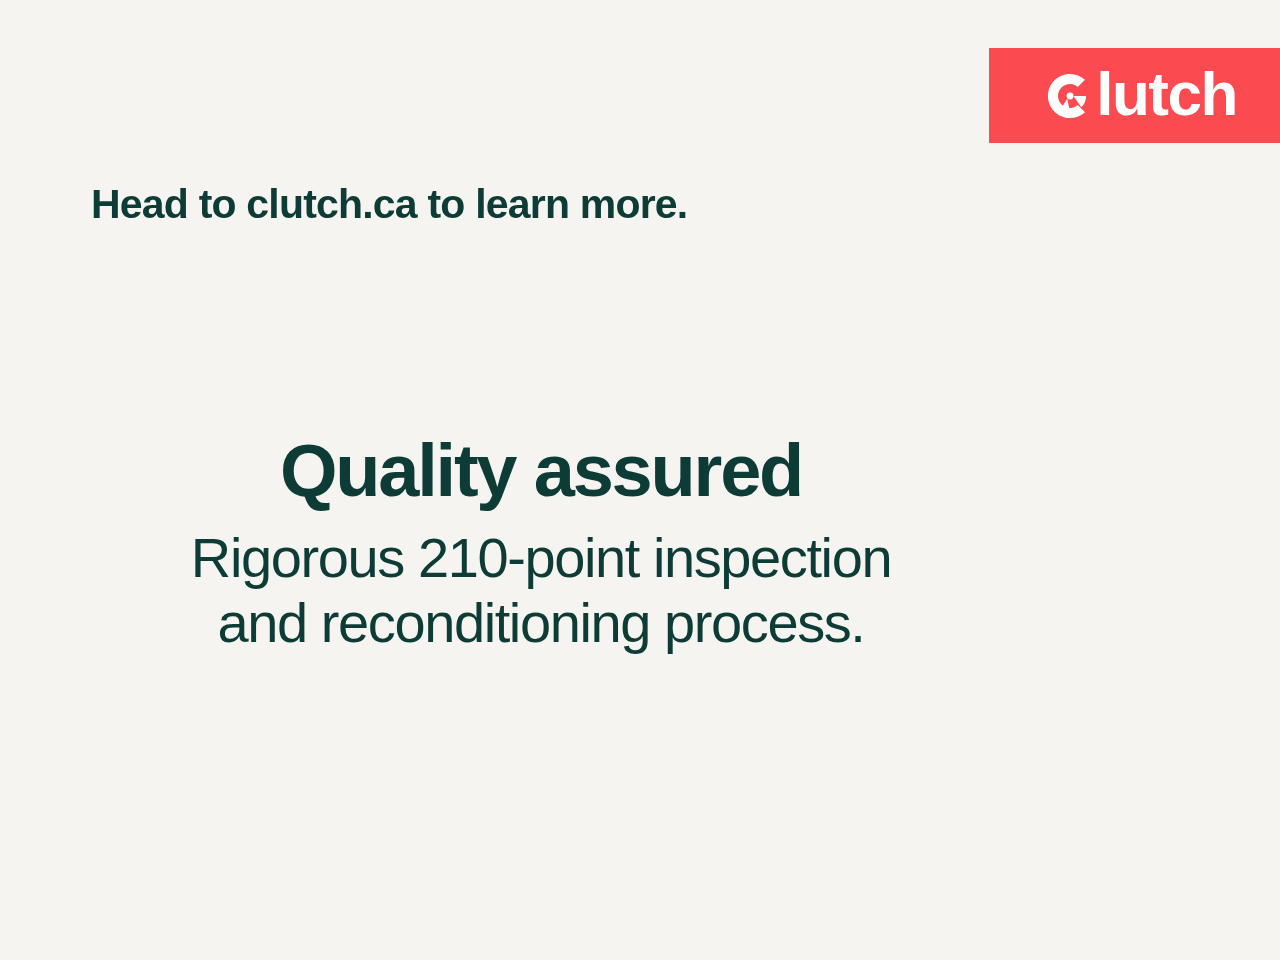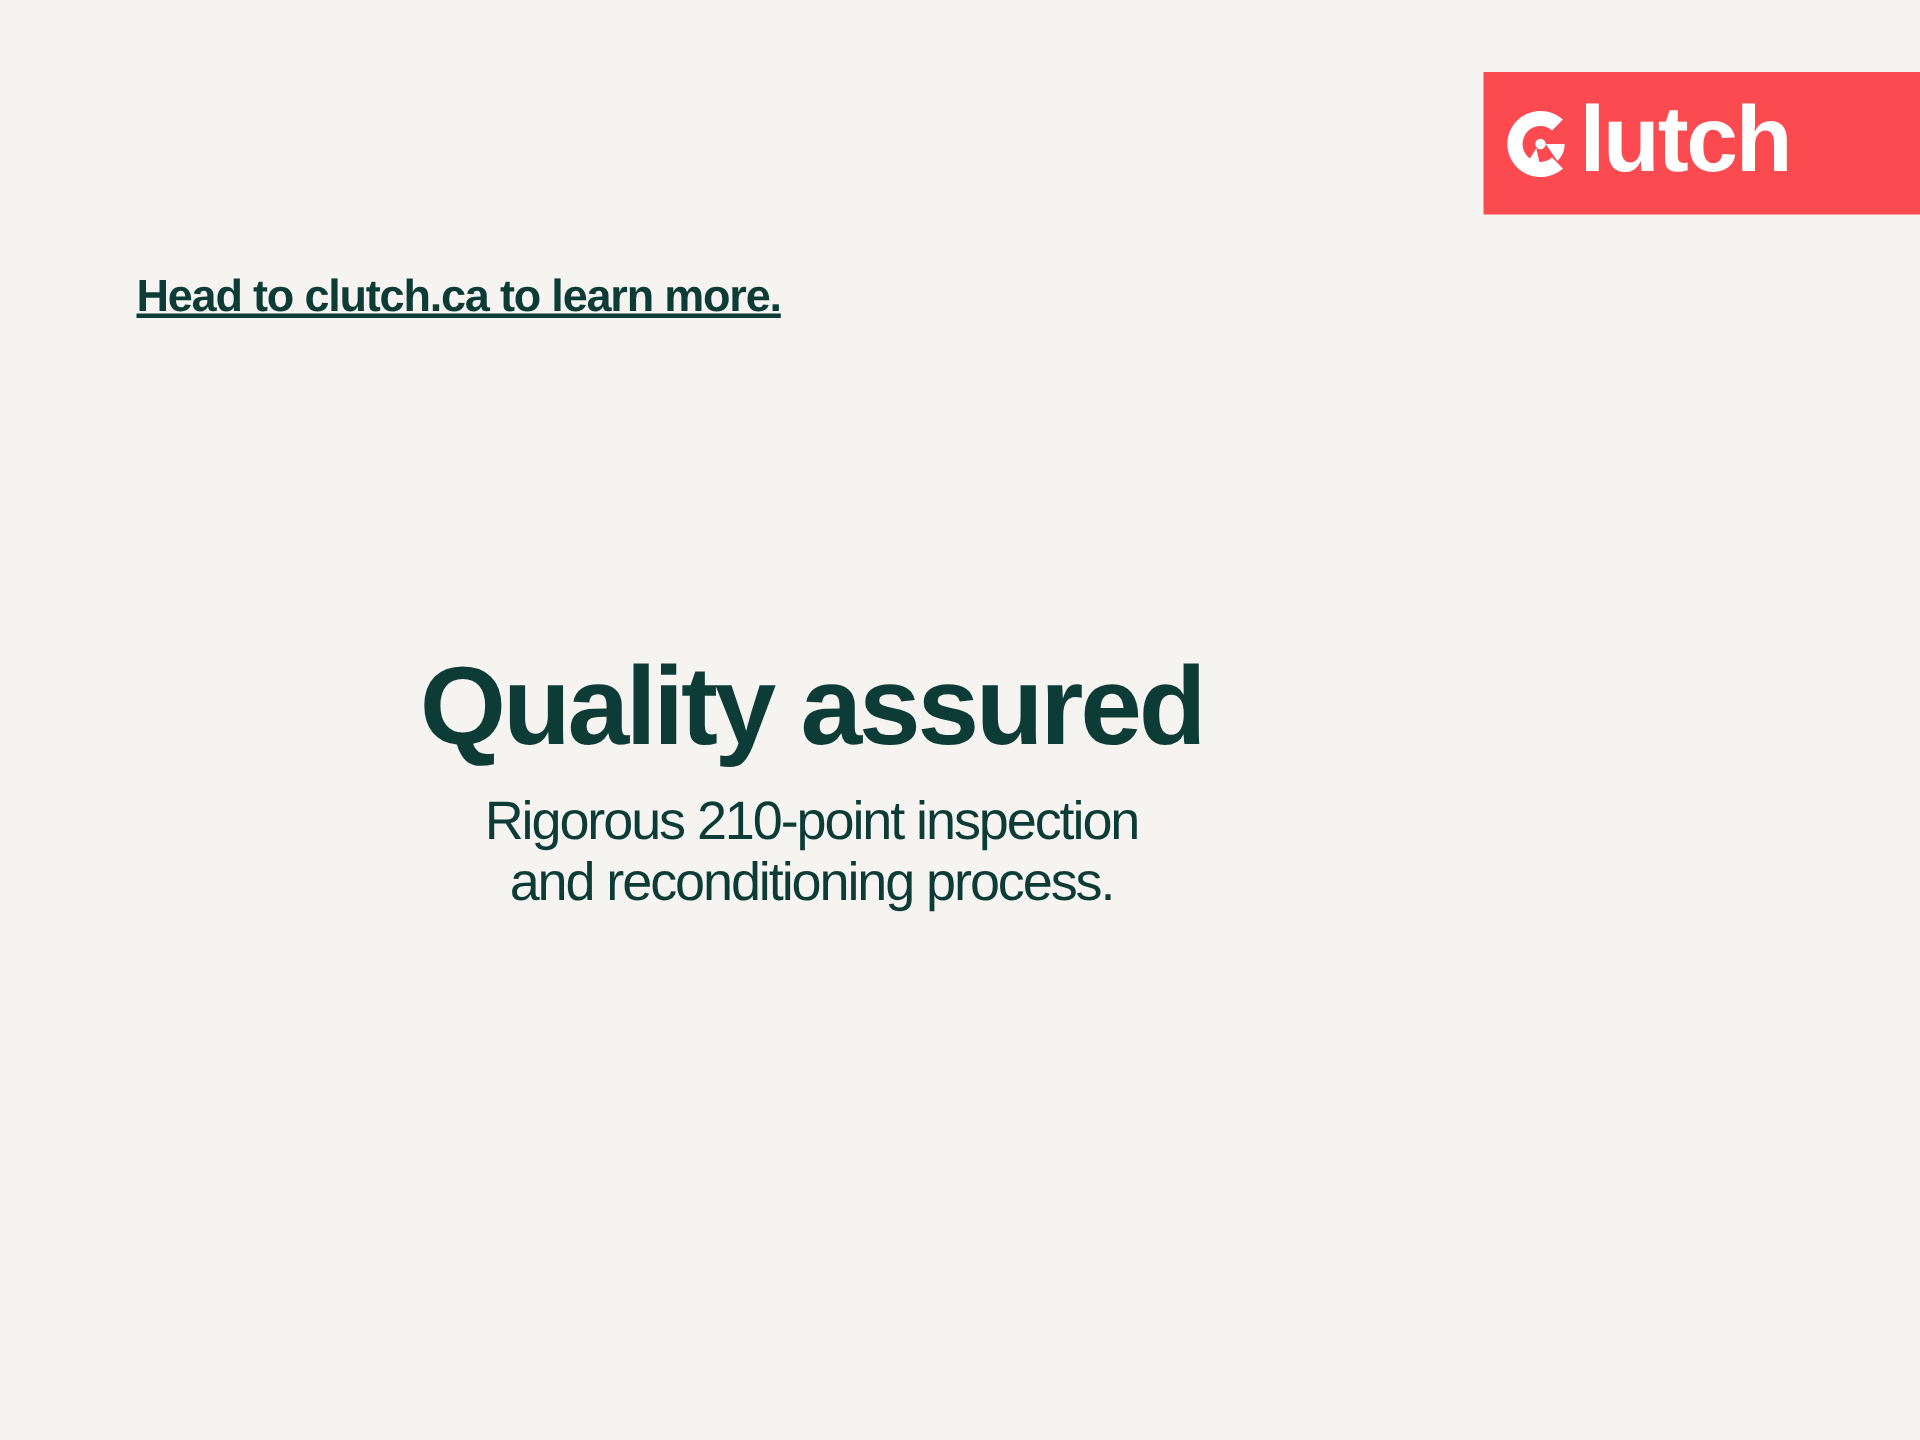--- a/index.html
+++ b/index.html
@@ -26,21 +26,21 @@
   
   .brand-badge {
     position: absolute;
     left: 989px;
     top: 48px;
     width: 291px;
     height: 95px;
     background: #fb4b51;
     display: flex;
     align-items: center;
-    justify-content: flex-start;
+    justify-content: center;
     padding-left: 15px;
     box-sizing: border-box;
   }
 
   .brand-logo {
     display: flex;
     align-items: center;
     line-height: 1;
   }
 
@@ -62,27 +62,26 @@
     position: relative;
     top: -2px;
     margin-left: 1px;
   }
 
   
   .lead-line {
     position: absolute;
     left: 91px;
     top: 181px;
-    font-size: 30px;
+    font-size: 41px;
     font-weight: 700;
     letter-spacing: -0.8px;
     color: #0d3b35;
     line-height: 1.15;
     white-space: nowrap;
-    text-decoration: underline;
   }
 
   
   .copy-block {
     position: absolute;
     left: 91px;
     top: 432px;
     width: 900px;
     text-align: center;
   }
@@ -91,21 +90,21 @@
     font-size: 74px;
     font-weight: 700;
     letter-spacing: -2.2px;
     color: #0d3b35;
     line-height: 1.05;
     margin: 0 0 16px 0;
     white-space: nowrap;
   }
 
   .subcopy {
-    font-size: 36px;
+    font-size: 56px;
     font-weight: 400;
     letter-spacing: -1.4px;
     color: #0d3b35;
     line-height: 1.16;
     margin: 16px;
   }
 
   .subcopy-line {
     display: block;
     white-space: nowrap;

